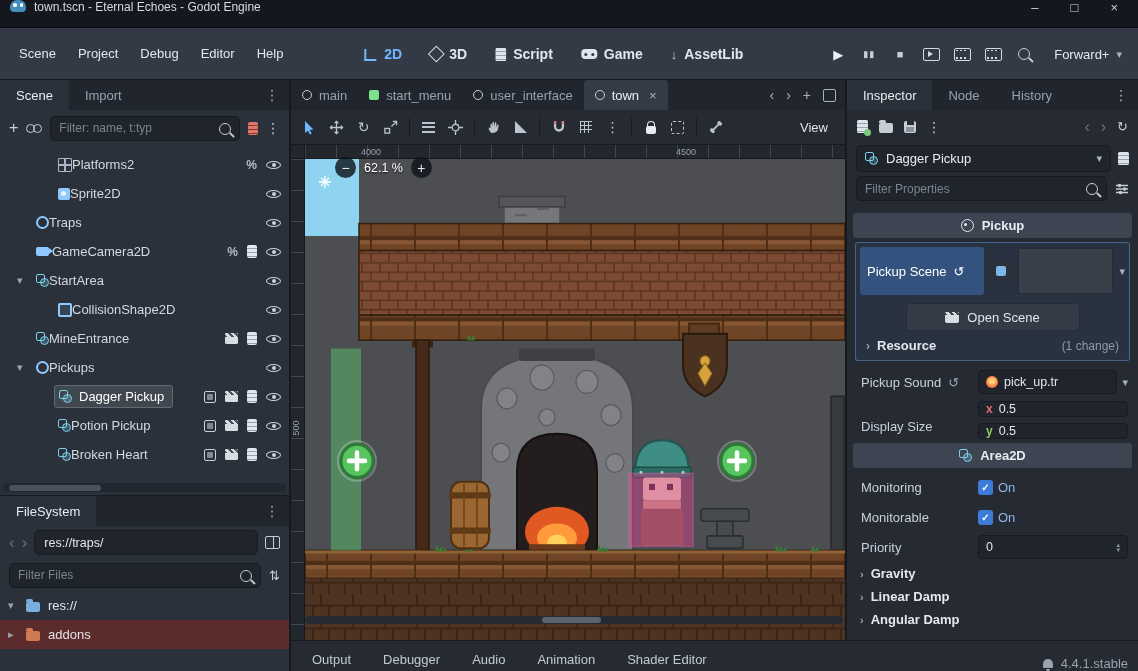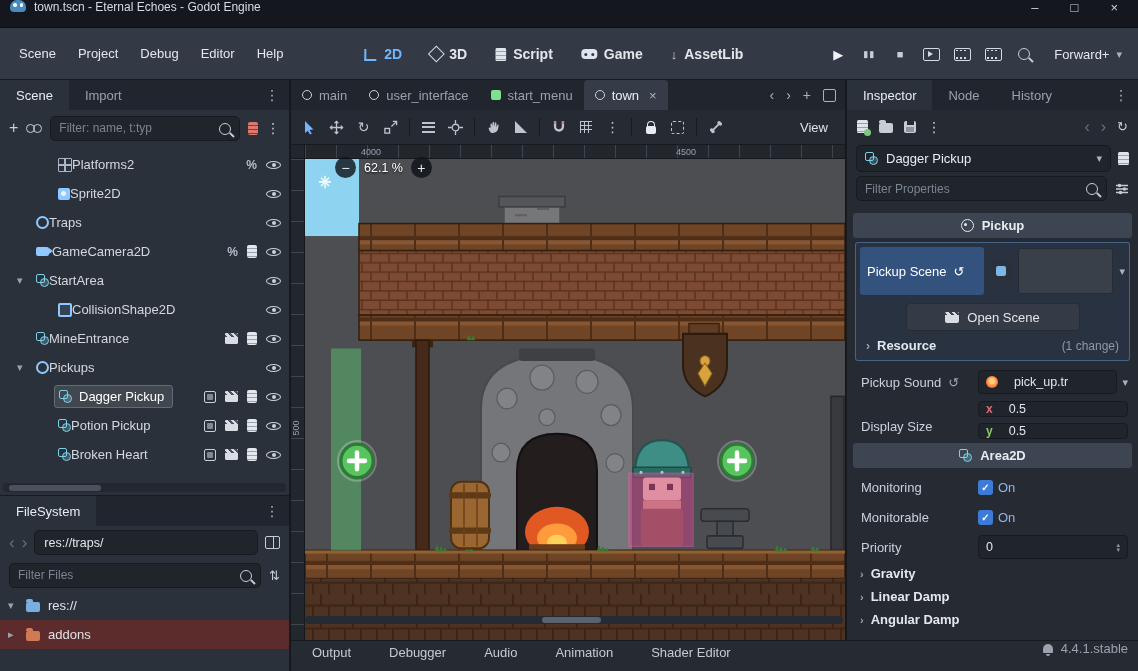--- a/index.html
+++ b/index.html
@@ -185,21 +185,21 @@
   .insp-body{position:absolute;top:129px;left:0;right:0;bottom:0;padding:0 4px;box-sizing:border-box;overflow:hidden;}
   .cat{height:25px;margin:4px 2px;background:#3d4452;border-radius:3px;display:flex;align-items:center;
     justify-content:center;gap:8px;font-size:13px;font-weight:bold;color:#e8ecf1;}
   .cat-icon{width:11px;height:11px;border:1.7px solid #e8ecf1;border-radius:50%;position:relative;}
   .cat-icon::after{content:"";position:absolute;left:2.5px;top:2.5px;width:3px;height:3px;background:#e8ecf1;border-radius:50%;}
   .prop{min-height:30px;display:flex;align-items:center;padding:0 6px 0 10px;gap:4px;}
   .plabel{flex:1;font-size:13px;color:#c9d0d9;display:flex;gap:7px;align-items:center;min-width:0;}
   .revert{color:#9aa5b1;font-size:13px;}
   .pvalue{width:150px;display:flex;align-items:center;gap:5px;flex:none;}
   .field{flex:1;height:24px;background:#20252c;border:1px solid #171b21;border-radius:4px;display:flex;
-    align-items:center;padding:0 7px;font-size:12.5px;color:#e2e6eb;gap:16px;box-sizing:border-box;min-width:0;}
+    align-items:center;padding:0 7px;font-size:12.5px;color:#e2e6eb;gap:6px;box-sizing:border-box;min-width:0;}
   .axis-x{color:#e06c75;font-weight:bold;font-size:12px;}
   .axis-y{color:#8fc866;font-weight:bold;font-size:12px;}
   .dd-small{color:#aab2bd;font-size:11px;}
   .scene-block{margin:2px 4px 6px;border:1px solid rgba(96,150,214,.5);background:rgba(70,120,190,.10);border-radius:3px;padding:4px;}
   .ps-row{display:flex;gap:6px;align-items:center;}
   .ps-label{width:124px;height:48px;background:#33527e;border-radius:3px;display:flex;align-items:center;
     padding:0 7px;gap:7px;font-size:13px;color:#fff;box-sizing:border-box;flex:none;}
   .ps-iconbtn{width:22px;height:22px;background:#2b313b;border-radius:3px;display:flex;align-items:center;justify-content:center;flex:none;}
   .ps-thumb{width:62px;height:44px;background:#3a404a;border:1px solid #272c34;border-radius:3px;flex:1;}
   .open-scene{margin:8px auto 6px;width:172px;height:26px;background:#343b46;border:1px solid #272c34;border-radius:4px;
@@ -213,21 +213,21 @@
     background:radial-gradient(circle at 50% 45%,#ffd27a 0 25%,#ff7b3d 60%,#e2542b 100%);}
   .cb{width:15px;height:15px;background:#3d7bd9;border-radius:3px;color:#fff;font-size:10px;display:flex;
     align-items:center;justify-content:center;font-weight:bold;flex:none;}
   .on-label{color:#8fb5e8;font-size:13px;}
   .spin{display:flex;flex-direction:column;margin-left:auto;color:#8a93a0;font-size:7px;line-height:5px;align-items:center;}
   .fold{display:flex;align-items:center;gap:7px;padding:4px 6px 4px 9px;font-size:13px;font-weight:bold;color:#e4e8ee;}
   .fold .arr{color:#9aa3ad;font-size:11px;}
 
   
   .bottombar{position:absolute;left:291px;top:640px;right:0;height:31px;background:#262b33;border-top:1px solid #171b20;
-    display:flex;align-items:flex-start;padding:0 10px;gap:16px;box-sizing:border-box;}
+    display:flex;align-items:flex-end;padding:0 10px;gap:10px;box-sizing:border-box;}
   .bb-btn{font-size:13px;color:#c3cad2;padding:4px 11px;border-radius:4px;}
   .bb-right{margin-left:auto;display:flex;gap:8px;align-items:center;color:#9aa3ad;font-size:13px;}
   .ibell{width:10px;height:9px;background:#9aa3ad;border-radius:5px 5px 1px 1px;position:relative;}
   .ibell::after{content:"";position:absolute;left:3px;bottom:-3px;width:4px;height:2.5px;background:#9aa3ad;border-radius:0 0 2px 2px;}
 </style>
 </head>
 <body>
 
 <div class="titlebar">
   <span class="glogo"></span>
@@ -442,26 +442,26 @@
     </div>
   </div>
 </div>
 
 <div class="scene-tabbar">
   <span class="stab">
     <span class="o-icon"></span>
     <span>main</span>
   </span>
   <span class="stab">
+    <span class="ni-ctrl"></span>
+    <span>start_menu</span>
+  </span>
+  <span class="stab">
     <span class="o-icon"></span>
     <span>user_interface</span>
-  </span>
-  <span class="stab">
-    <span class="ni-ctrl"></span>
-    <span>start_menu</span>
   </span>
   <span class="stab active">
     <span class="o-icon"></span>
     <span>town</span>
     <span class="closex">×</span>
   </span>
   <span class="tab-actions">
     <span>‹</span>
     <span>›</span>
     <span>+</span>

